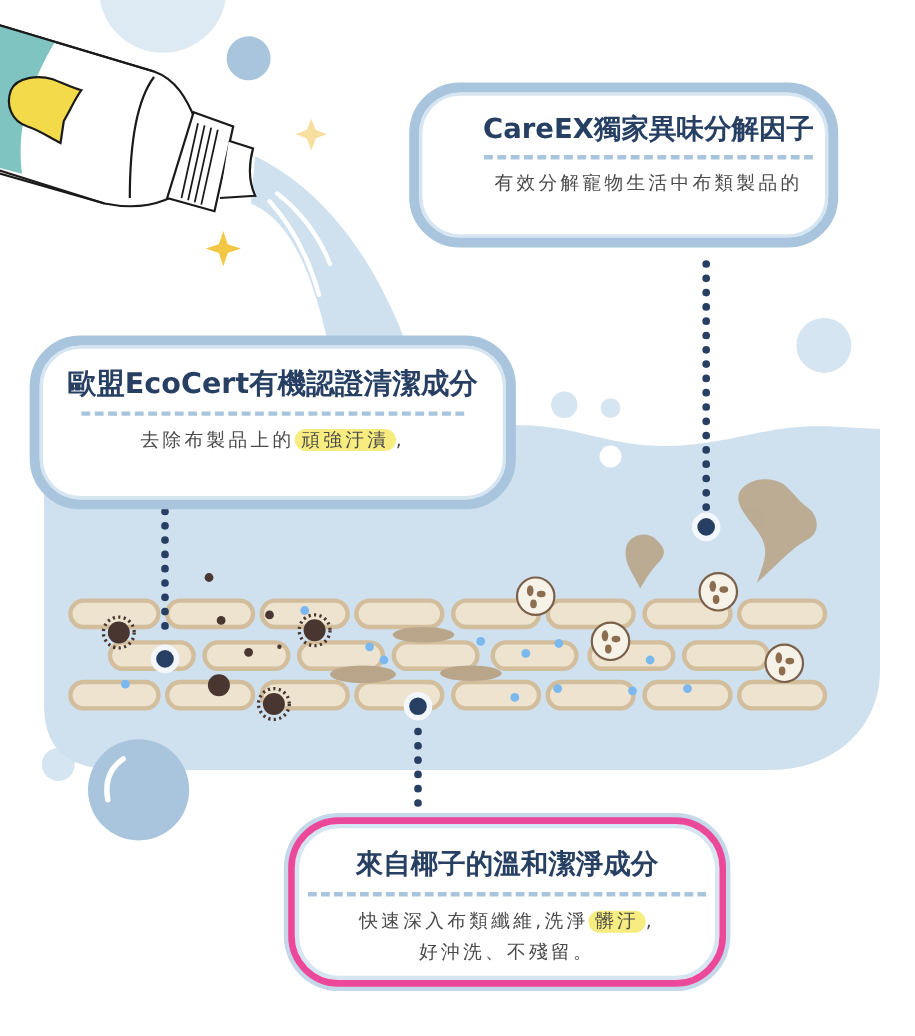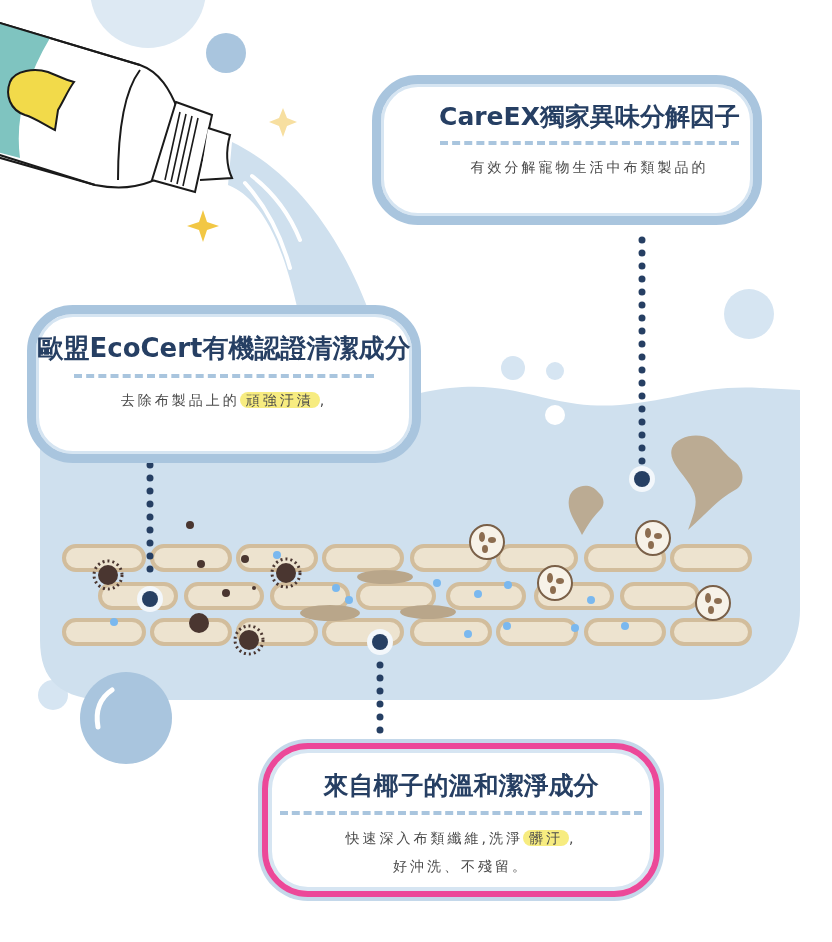--- a/index.html
+++ b/index.html
@@ -11,42 +11,42 @@
     .art { position: absolute; left: 0; top: 0; width: 832px; height: 942px; }
     .callout {
       position: absolute; box-sizing: border-box; background: #ffffff;
       border-radius: 46px; text-align: center;
     }
     .callout-top {
       left: 372px; top: 75px; width: 390px; height: 150px;
       border: 9px solid #a9c5de; box-shadow: inset 0 0 0 3px #d6e5f2; padding-left: 45px;
     }
     .callout-left {
-      left: 27px; top: 305px; width: 394px; height: 158px;
+      left: 27px; top: 305px; width: 442px; height: 158px;
       border: 9px solid #a9c5de; box-shadow: inset 0 0 0 3px #d6e5f2;
     }
     .callout-bottom {
       left: 262px; top: 743px; width: 398px; height: 154px;
       border: 6px solid #ec4899;
       box-shadow: 0 0 0 4px #c4d8ea, inset 0 0 0 4px #d6e5f2;
     }
     .c-title {
       font-weight: bold; color: #263f63; font-size: 25px; letter-spacing: 0px;
       white-space: nowrap;
     }
     .callout-top .c-title { margin-top: 16px; }
     .callout-left .c-title { margin-top: 17px; font-size: 26px; }
     .callout-bottom .c-title { margin-top: 20px; }
     .c-dash {
       height: 0; border-top: 4px dashed #a9c5de; margin: 8px 14px 8px 14px;
     }
     .callout-left .c-dash { margin: 8px 38px 8px 38px; }
     .callout-bottom .c-dash { margin: 9px 12px 9px 12px; }
     .c-line {
-      color: #4a4a4a; font-size: 14px; line-height: 28px; letter-spacing: 3px;
+      color: #4a4a4a; font-size: 17px; line-height: 28px; letter-spacing: 3px;
       white-space: nowrap;
     }
     .hl {
       background: #f7ec80; border-radius: 14px; padding: 0 6px;
     }
   </style>
 </head>
 <body>
 
 <svg class="art" viewBox="0 0 832 942" xmlns="http://www.w3.org/2000/svg">

